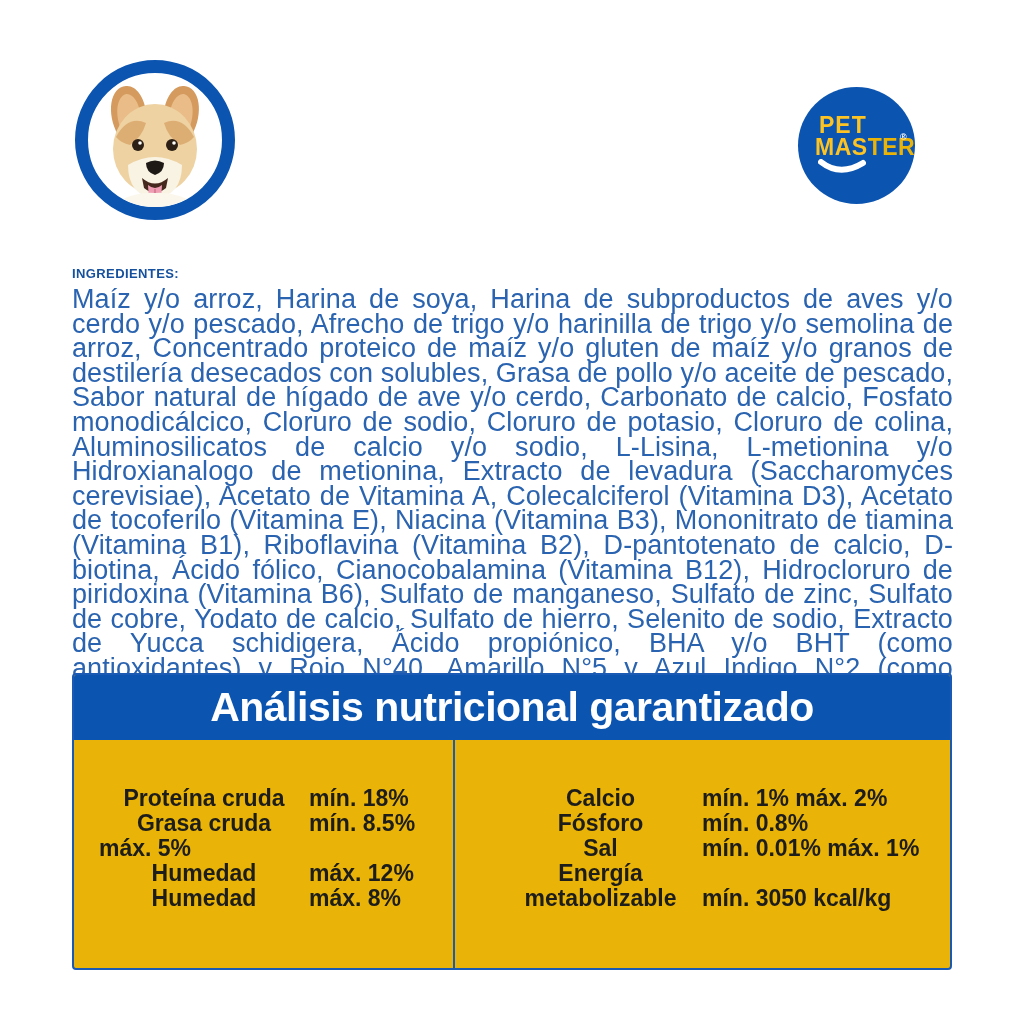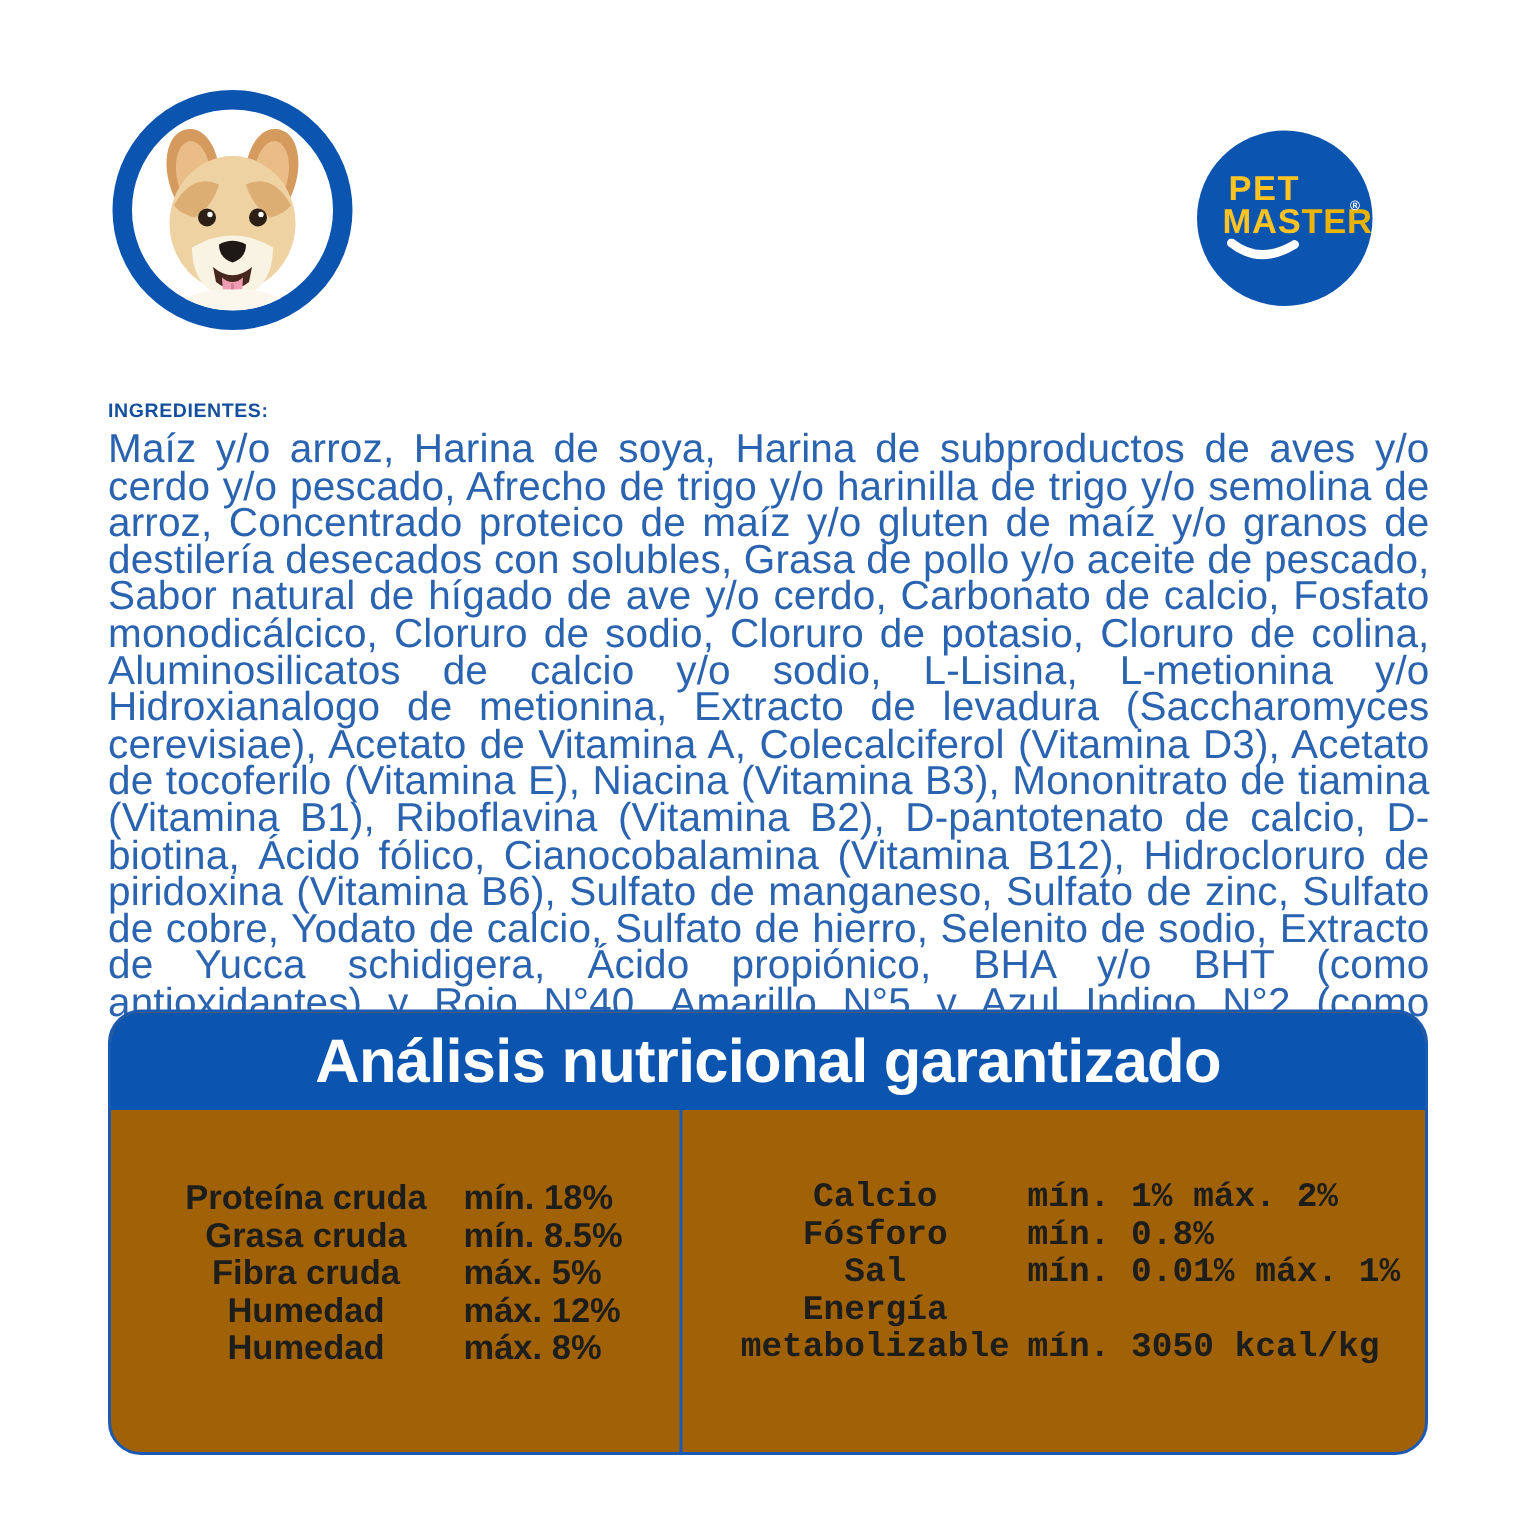--- a/index.html
+++ b/index.html
@@ -56,33 +56,33 @@
   .ing-heading{
     color:var(--head-blue);font-size:13px;font-weight:bold;letter-spacing:0.4px;line-height:26px;
   }
   .ing-body{
     color:var(--txt-blue);font-size:27px;line-height:24.6px;letter-spacing:0.1px;
     text-align:justify;text-align-last:left;
   }
   
   .analysis{
     position:absolute;left:72px;top:673px;width:880px;height:297px;
-    border:2px solid var(--blue-border);border-radius:22px;background:#a16207;overflow:hidden;
+    border:2px solid var(--blue-border);border-radius:4px;background:#eab308;overflow:hidden;
   }
   .a-header{
     height:65px;background:var(--blue);
     display:flex;align-items:center;justify-content:center;
   }
   .a-title{
     color:#ffffff;font-size:41px;font-weight:bold;letter-spacing:-0.5px;
   }
   .a-body{display:flex;height:228px;}
   .a-col-left{width:379px;padding:46px 0 0 25px;}
   .a-divider{width:2px;background:var(--blue-border);}
-  .a-col-right{flex:1;padding:46px 0 0 27px;font-family:Liberation Mono, monospace;}
+  .a-col-right{flex:1;padding:46px 0 0 44px;}
   .nrow{
     display:flex;align-items:flex-end;
     font-size:23px;font-weight:bold;color:var(--dark);line-height:25px;text-align:center;
   }
   .a-col-left .lbl{width:210px;}
   .a-col-right .lbl{width:203px;}
   .val{white-space:nowrap;}
 </style>
 </head>
 <body>
@@ -134,21 +134,20 @@
       <div class="a-col-left">
         <div class="nrow">
           <span class="lbl">Proteína cruda</span>
           <span class="val">mín. 18%</span>
         </div>
         <div class="nrow">
           <span class="lbl">Grasa cruda</span>
           <span class="val">mín. 8.5%</span>
         </div>
         <div class="nrow">
-          <span class="lbl">Fibra cruda</span>
           <span class="val">máx. 5%</span>
         </div>
         <div class="nrow">
           <span class="lbl">Humedad</span>
           <span class="val">máx. 12%</span>
         </div>
         <div class="nrow">
           <span class="lbl">Humedad</span>
           <span class="val">máx. 8%</span>
         </div>

